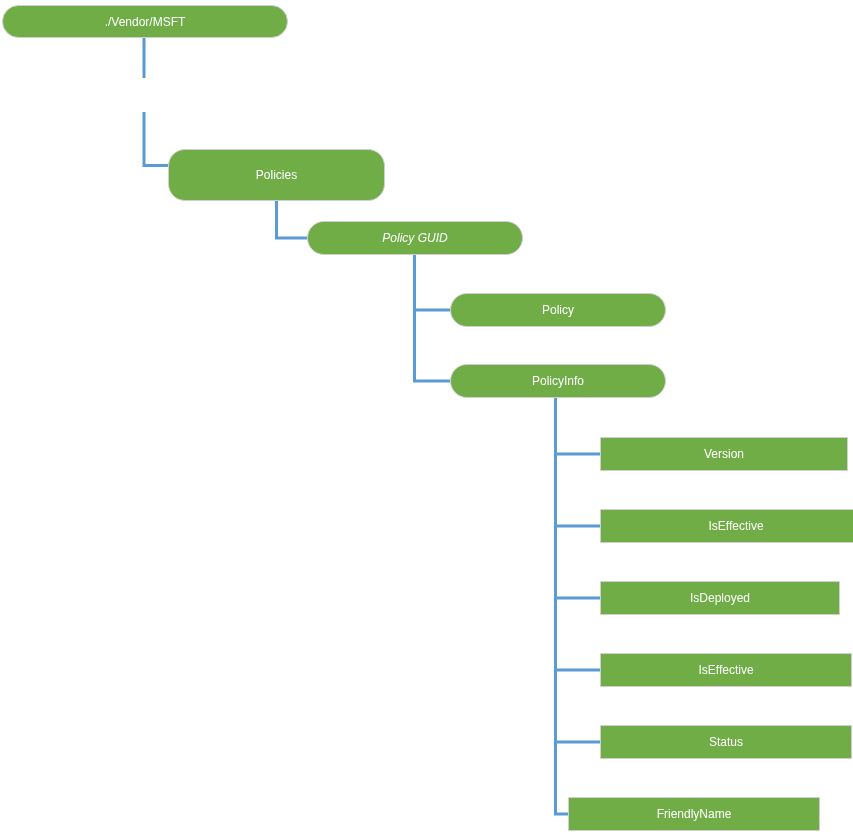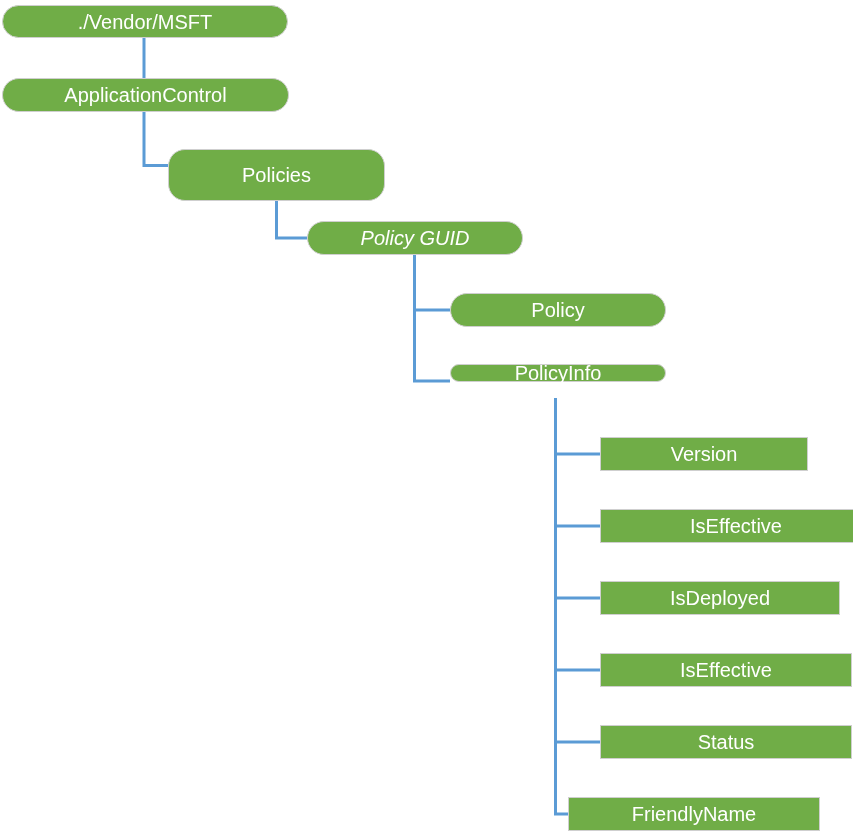--- a/index.html
+++ b/index.html
@@ -18,21 +18,21 @@
   }
   .edges{position:absolute;left:0;top:0;width:853px;height:839px;}
   .edges path{stroke:var(--connector);stroke-width:3;fill:none;}
   .node{
     position:absolute;
     box-sizing:border-box;
     background:var(--node-fill);
     border:1px solid var(--node-border);
     color:var(--text);
     display:flex;align-items:center;justify-content:center;
-    font-size:20px;line-height:1;
+    font-size:12px;line-height:1;
     white-space:nowrap;
   }
   .pill{border-radius:17px;}
   .rect{border-radius:0;}
   .italic{font-style:italic;}
 </style>
 </head>
 <body>
 
 <div class="canvas">
@@ -48,41 +48,38 @@
     <path d="M555.5 526 L600 526"></path>
     <path d="M555.5 598 L600 598"></path>
     <path d="M555.5 670 L600 670"></path>
     <path d="M555.5 742 L600 742"></path>
   </svg>
 
   <div class="node pill" style="left:2px;top:5px;width:286px;height:33px;">
     <span>./Vendor/MSFT</span>
   </div>
 
-  <div class="node pill" style="left:2px;top:78px;width:287px;height:34px;">
-    <span>ApplicationControl</span>
-  </div>
 
   <div class="node pill" style="left:168px;top:149px;width:217px;height:52px;">
     <span>Policies</span>
   </div>
 
   <div class="node pill italic" style="left:307px;top:221px;width:216px;height:34px;">
     <span>Policy GUID</span>
   </div>
 
   <div class="node pill" style="left:450px;top:293px;width:216px;height:34px;">
     <span>Policy</span>
   </div>
 
-  <div class="node pill" style="left:450px;top:364px;width:216px;height:18px;text-align:center;">
+  <div class="node pill" style="left:450px;top:364px;width:216px;height:34px;text-align:center;">
     <span>PolicyInfo</span>
   </div>
 
-  <div class="node rect" style="left:600px;top:437px;width:208px;height:34px;">
+  <div class="node rect" style="left:600px;top:437px;width:248px;height:34px;">
     <span>Version</span>
   </div>
 
   <div class="node rect" style="left:600px;top:509px;width:272px;height:34px;">
     <span>IsEffective</span>
   </div>
 
   <div class="node rect" style="left:600px;top:581px;width:240px;height:34px;">
     <span>IsDeployed</span>
   </div>

